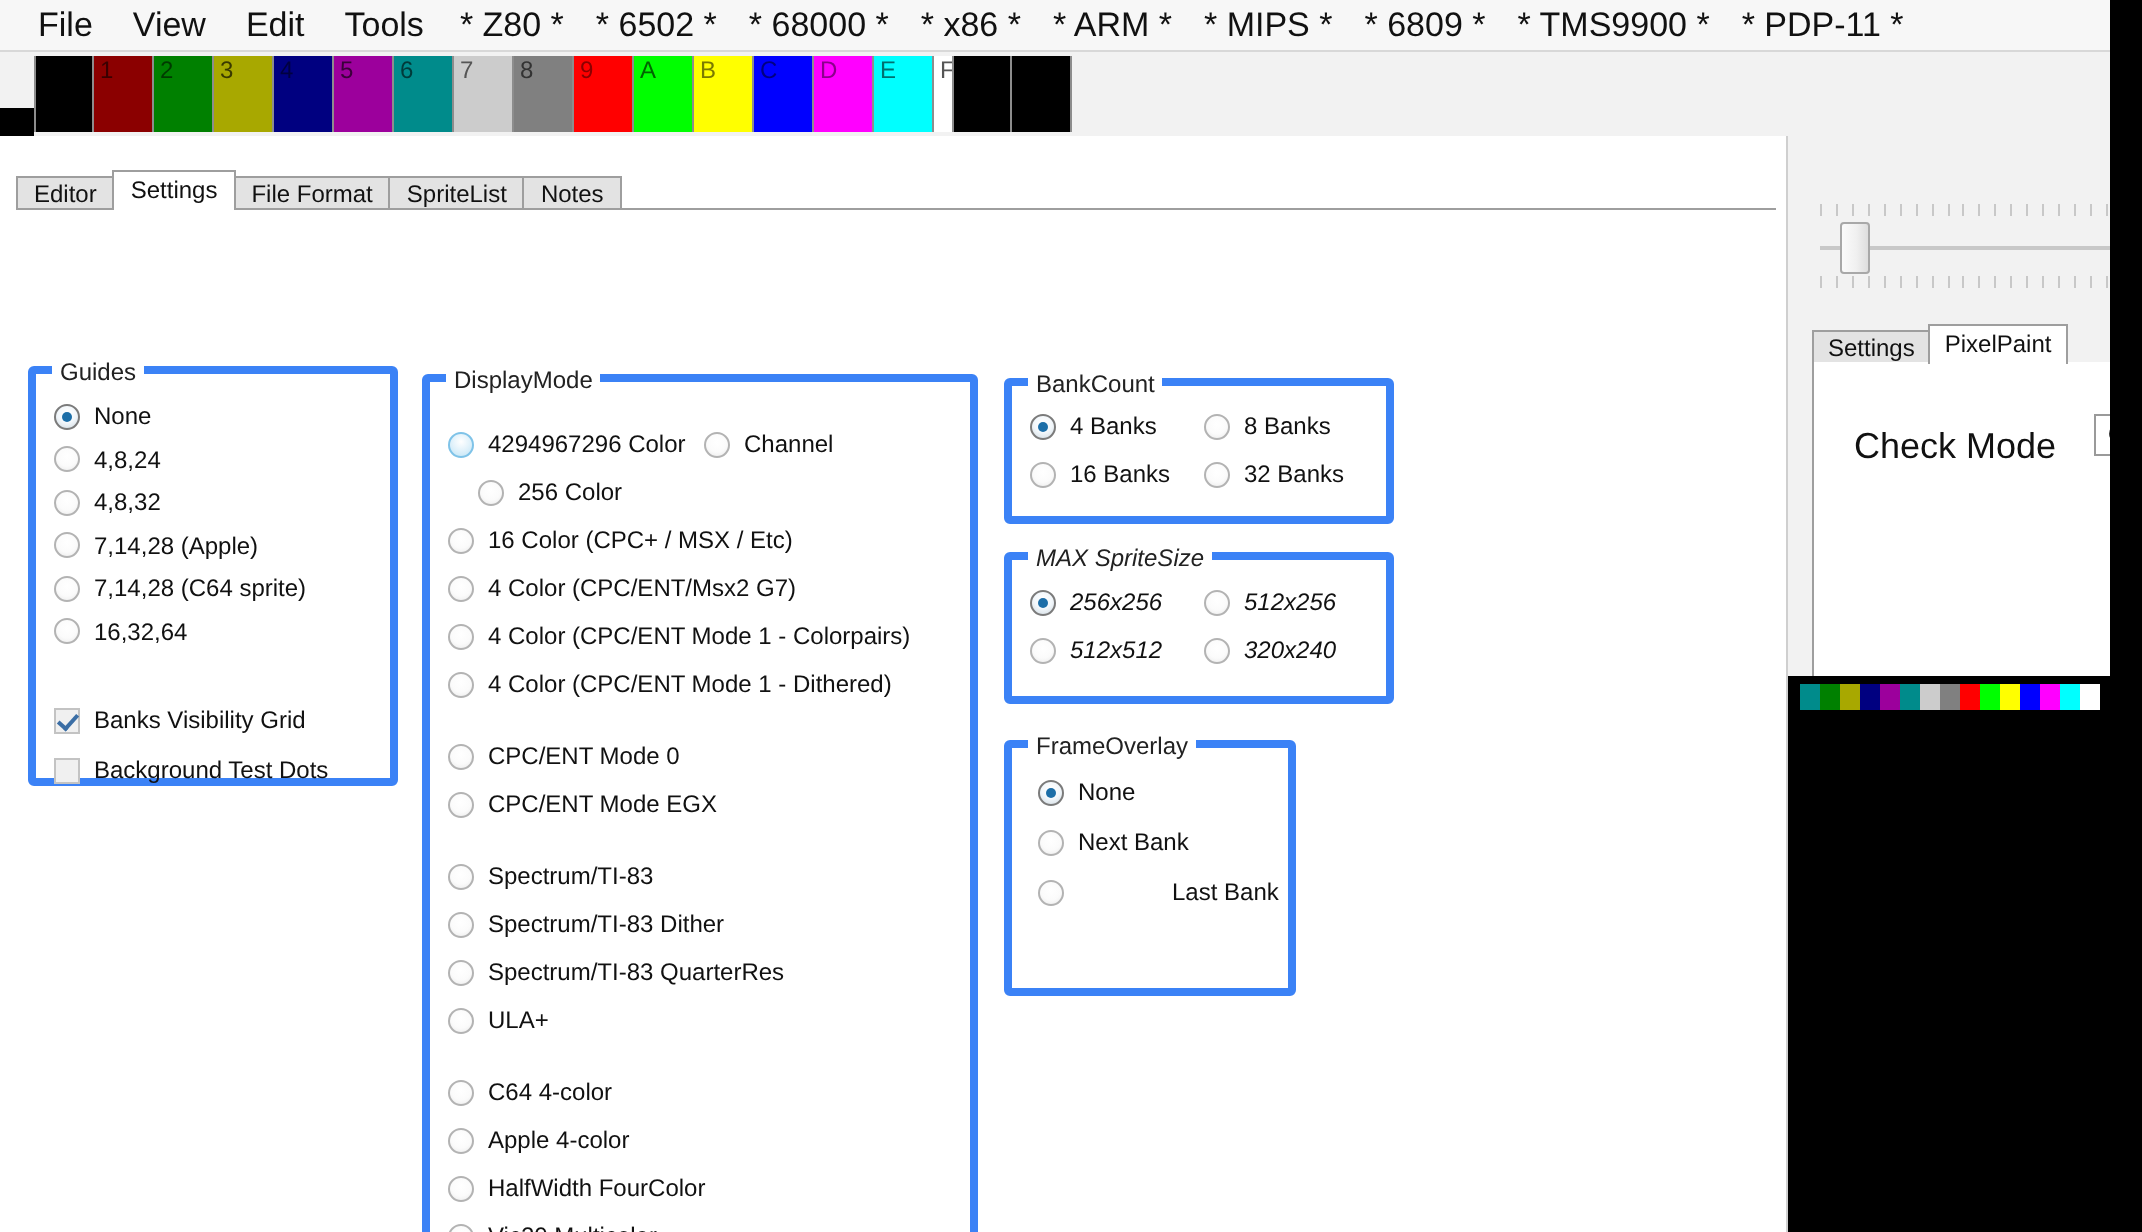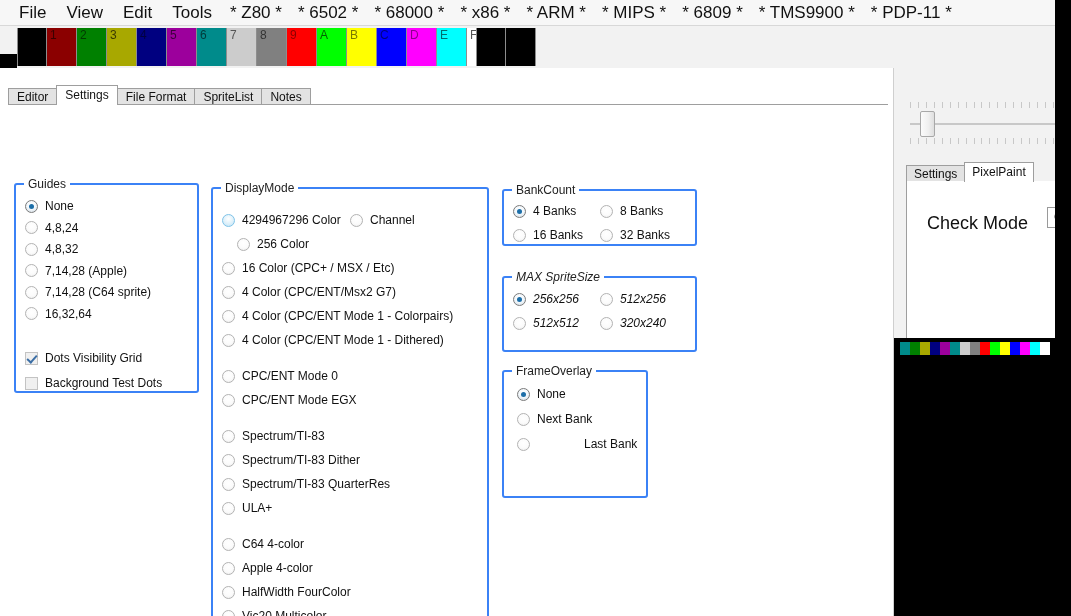--- a/index.html
+++ b/index.html
@@ -130,21 +130,21 @@
   #tab-page {
     position: absolute;
     left: 0; top: 37px;
     width: 893px; height: 511px;
     background: #ffffff;
   }
 
   
   .groupbox {
     position: absolute;
-    border: 2px solid #3b82f6;
+    border: 4px solid #3b82f6;
     border-radius: 3px;
     background: #ffffff;
     box-sizing: border-box;
   }
   .group-title {
     position: absolute;
     top: -8px; left: 8px;
     background: #ffffff;
     padding: 0 4px;
     font-size: 12px;
@@ -472,21 +472,21 @@
             <span class="radio-label">7,14,28 (C64 sprite)</span>
           </div>
           <div class="radio-row" style="left: 9px; top: 121.5px;">
             <span class="radio"></span>
             <span class="radio-label">16,32,64</span>
           </div>
         </div>
       <div id="guides-checks">
           <div class="check-row" style="left: 9px; top: 166px;">
             <span class="checkbox checked"></span>
-            <span class="radio-label">Dots Visibility Grid</span>
+            <span class="radio-label">Banks Visibility Grid</span>
           </div>
           <div class="check-row" style="left: 9px; top: 191px;">
             <span class="checkbox"></span>
             <span class="radio-label">Background Test Dots</span>
           </div>
         </div>
     </div>
 
     <div class="groupbox" id="gb-display" style="left:211px; top:82px; width:278px; height:540px;">
       <div class="group-title">DisplayMode</div>
@@ -555,21 +555,21 @@
             <span class="radio"></span>
             <span class="radio-label">Vic20 Multicolor</span>
           </div>
         </div>
       <div class="radio-row" id="channel-row" style="left:137px; top:24px;">
         <span class="radio"></span>
         <span class="radio-label">Channel</span>
       </div>
     </div>
 
-    <div class="groupbox" id="gb-bank" style="left:502px; top:84px; width:195px; height:57px;">
+    <div class="groupbox" id="gb-bank" style="left:502px; top:84px; width:195px; height:73px;">
       <div class="group-title">BankCount</div>
       <div id="bank-radios">
           <div class="radio-row" style="left: 9px; top: 13px;">
             <span class="radio checked"></span>
             <span class="radio-label">4 Banks</span>
           </div>
           <div class="radio-row" style="left: 96px; top: 13px;">
             <span class="radio"></span>
             <span class="radio-label">8 Banks</span>
           </div>

